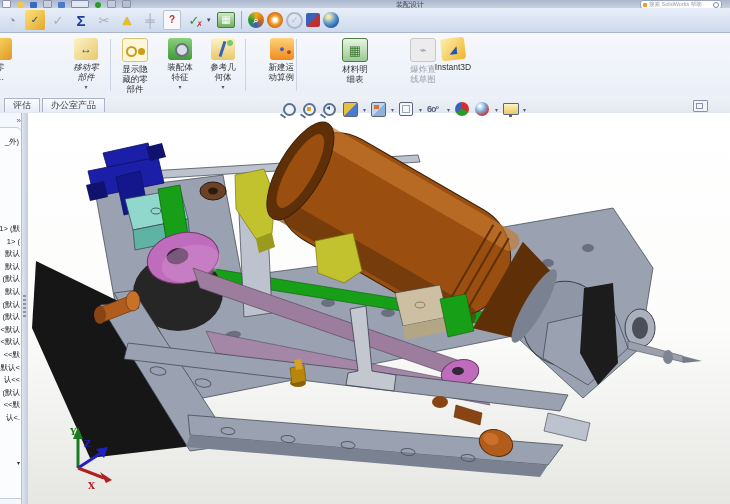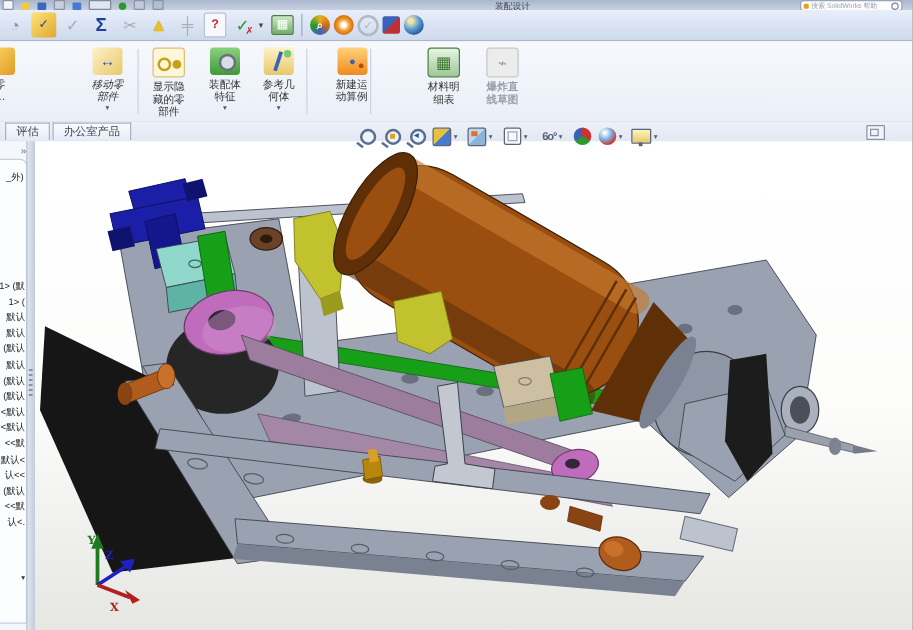--- a/index.html
+++ b/index.html
@@ -103,21 +103,21 @@
   .splitter{position:absolute;right:0;top:0;width:6px;height:391px;
     background:linear-gradient(90deg,#dfe5ee,#c2ccda);border-left:1px solid #b6c0d2;}
   .splitter::after{content:"";position:absolute;left:1px;top:182px;width:3px;height:22px;
     background:repeating-linear-gradient(180deg,#8a93a6 0 2px,transparent 2px 4px);}
   
   .viewport{position:absolute;left:28px;top:113px;width:702px;height:391px;
     background:linear-gradient(180deg,#ffffff 0%,#fcfcfb 55%,#e6e6e3 100%);overflow:hidden;}
   
   .hud{position:absolute;left:283px;top:99px;height:20px;display:flex;align-items:center;gap:2px;z-index:5;}
   .hud .caret{font-size:6px;color:#56617a;width:6px;}
-  .hicon{width:18px;height:18px;position:relative;display:flex;align-items:center;justify-content:flex-end;}
+  .hicon{width:18px;height:18px;position:relative;display:flex;align-items:center;justify-content:flex-start;}
   .mag{width:9px;height:9px;border:2px solid #5a7090;border-radius:50%;position:relative;background:#eef3fa;}
   .mag::after{content:"";position:absolute;left:-5px;bottom:-3px;width:6px;height:2px;background:#5a7090;transform:rotate(35deg);}
   .mag.area::before{content:"";position:absolute;left:2px;top:2px;width:4px;height:4px;background:#e8a020;}
   .mag.prev::before{content:"◂";position:absolute;left:1px;top:-2px;color:#2255bb;font-size:8px;}
   .h-section{width:13px;height:13px;background:linear-gradient(135deg,#e8c040 49%,#4a7ad0 51%);border:1px solid #5a6578;border-radius:2px;}
   .h-orient{width:13px;height:13px;background:linear-gradient(135deg,#bcd8f0 50%,#8fb2da 50%);border:1px solid #5a6578;border-radius:2px;position:relative;}
   .h-orient::after{content:"";position:absolute;left:2px;top:2px;width:5px;height:4px;background:#e07030;}
   .h-style{width:12px;height:12px;background:#f6f8fb;border:1px solid #5a6578;border-radius:2px;}
   .h-style::after{content:"";display:block;margin:2px;height:6px;border:1px solid #9aa6ba;}
   .h-glasses{font-size:9px;color:#56617a;font-weight:bold;letter-spacing:-1px;}
@@ -232,24 +232,28 @@
       <span class="ric i-motion"></span>
       <span class="rlb">新建运
 动算例</span>
     </div>
     <div class="rsep" style="left:296px;"></div>
     <div class="rbtn" style="left:299px;width:40px;margin-left:36px;">
       <span class="ric i-bom"></span>
       <span class="rlb">材料明
 细表</span>
     </div>
-    <div class="rbtn gray" style="left:381px;width:42px;font-weight:bold;">
+    <div class="rbtn gray" style="left:402px;width:42px;">
       <span class="ric i-expline"></span>
       <span class="rlb">爆炸直
 线草图</span>
+    </div>
+    <div class="rbtn" style="left:425px;width:56px;">
+      <span class="ric i-instant"></span>
+      <span class="rlb">Instant3D</span>
     </div>
   </div>
 
   <div class="tabstrip">
     <div class="tab" style="left:4px;">
       <span>评估</span>
     </div>
     <div class="tab" style="left:42px;">
       <span>办公室产品</span>
     </div>

